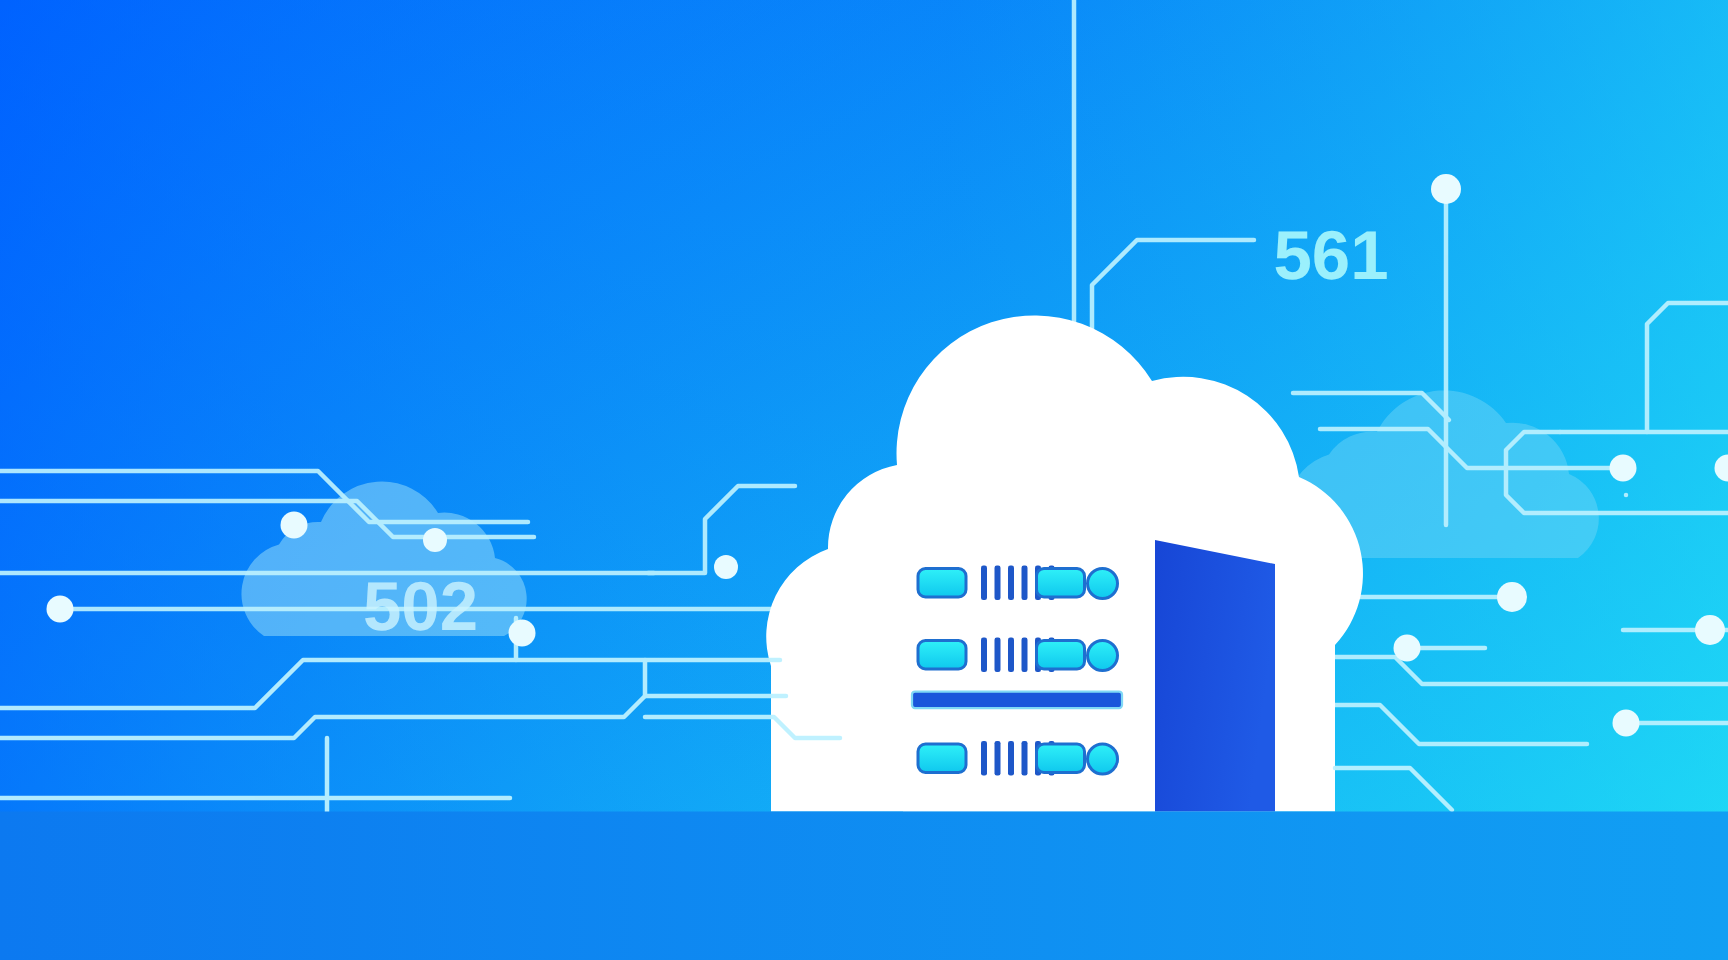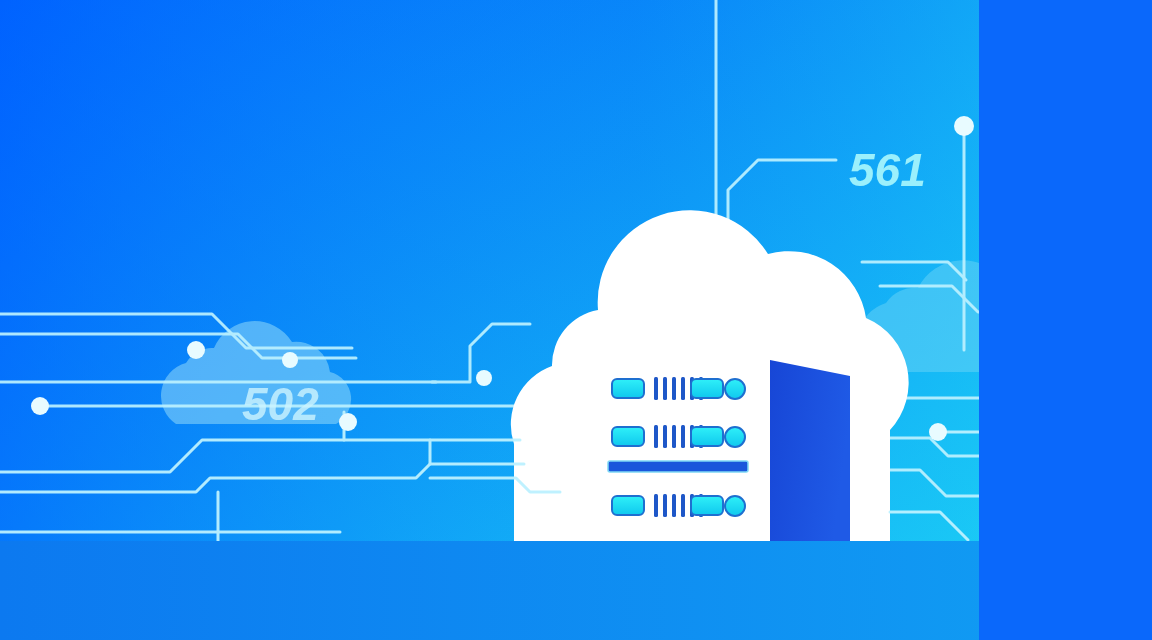--- a/index.html
+++ b/index.html
@@ -6,24 +6,23 @@
   html, body {
     margin: 0;
     padding: 0;
     background: #0a68fb;
   }
   body {
     font-family: "Liberation Sans", sans-serif;
   }
   #stage {
     position: relative;
-    width: 979px;
+    width: 1152px;
     height: 640px;
     overflow: hidden;
-    font-style: italic;
   }
   #stage svg {
     display: block;
     width: 1152px;
     height: 640px;
   }
 </style>
 </head>
 <body>
 

